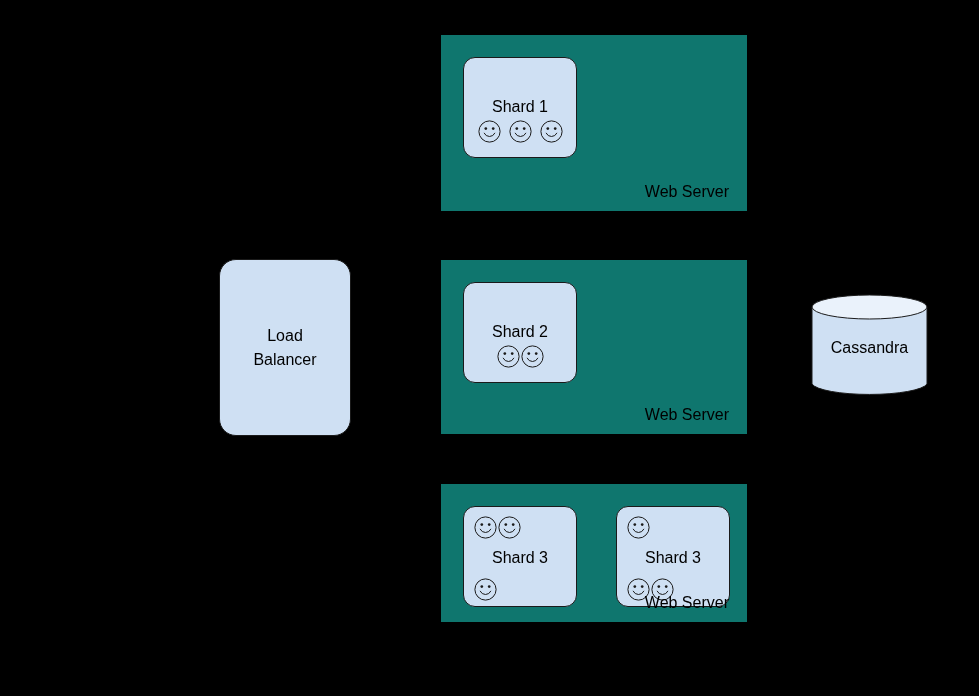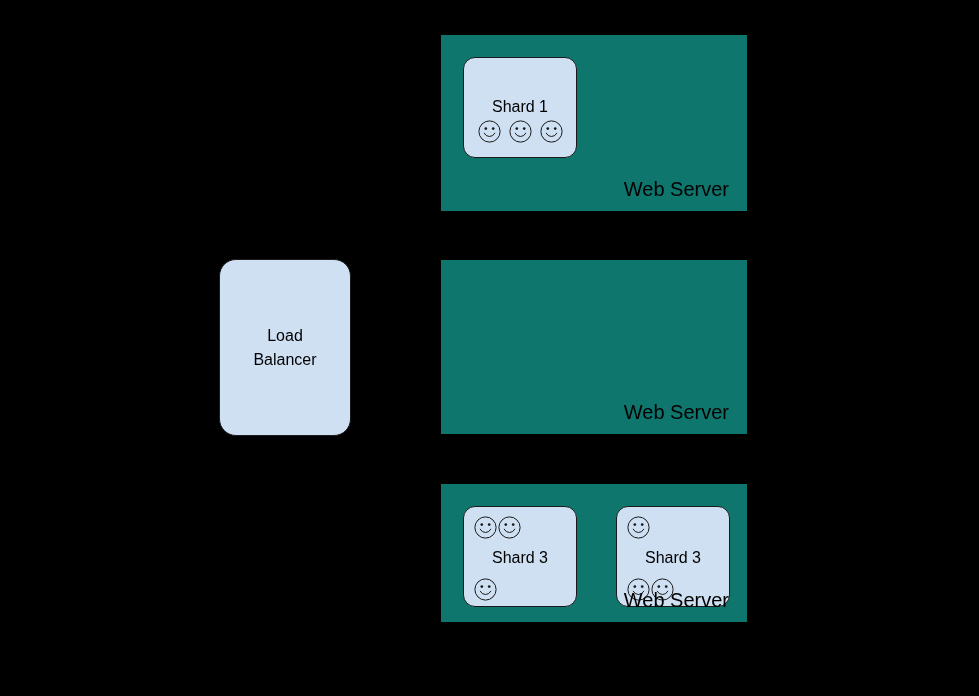--- a/index.html
+++ b/index.html
@@ -50,21 +50,21 @@
     margin-left: 44px;
   }
   .ws-1 { top: 35px;  height: 176px; }
   .ws-2 { top: 260px; height: 174px; }
   .ws-3 { top: 484px; height: 138px; }
 
   .ws-label {
     position: absolute;
     right: 18px;
     bottom: 10px;
-    font-size: 20px;
+    font-size: 16px;
     white-space: nowrap;
   }
 
   
   .shard {
     position: absolute;
     width: 114px;
     height: 101px;
     background: #cfe0f3;
     border: 1px solid #1a1a1a;
@@ -174,20 +174,37 @@
               <circle cx="7.8" cy="8.6" r="1.35" fill="#1a1a1a"></circle>
               <circle cx="15.2" cy="8.6" r="1.35" fill="#1a1a1a"></circle>
               <path d="M6.2,13.2 A5.9,5.9 0 0 0 16.8,13.2" fill="none" stroke="#1a1a1a" stroke-width="1" stroke-linecap="round"></path>
             </svg></span>
       </div>
     </div>
     <div class="ws-label">Web Server</div>
   </div>
 
   <div class="web-server ws-2">
+    <div class="shard shard-left shard-top layout-a">
+      <div class="shard-label">Shard 2</div>
+      <div class="smiley-row">
+        <span class="smiley"><svg width="23" height="23" viewBox="0 0 23 23">
+              <circle cx="11.5" cy="11.5" r="10.6" fill="none" stroke="#1a1a1a" stroke-width="1"></circle>
+              <circle cx="7.8" cy="8.6" r="1.35" fill="#1a1a1a"></circle>
+              <circle cx="15.2" cy="8.6" r="1.35" fill="#1a1a1a"></circle>
+              <path d="M6.2,13.2 A5.9,5.9 0 0 0 16.8,13.2" fill="none" stroke="#1a1a1a" stroke-width="1" stroke-linecap="round"></path>
+            </svg></span>
+        <span class="smiley gap-tight"><svg width="23" height="23" viewBox="0 0 23 23">
+              <circle cx="11.5" cy="11.5" r="10.6" fill="none" stroke="#1a1a1a" stroke-width="1"></circle>
+              <circle cx="7.8" cy="8.6" r="1.35" fill="#1a1a1a"></circle>
+              <circle cx="15.2" cy="8.6" r="1.35" fill="#1a1a1a"></circle>
+              <path d="M6.2,13.2 A5.9,5.9 0 0 0 16.8,13.2" fill="none" stroke="#1a1a1a" stroke-width="1" stroke-linecap="round"></path>
+            </svg></span>
+      </div>
+    </div>
     <div class="ws-label">Web Server</div>
   </div>
 
   <div class="web-server ws-3">
     <div class="shard shard-left shard-top layout-b">
       <div class="smiley-row-top">
         <span class="smiley"><svg width="23" height="23" viewBox="0 0 23 23">
               <circle cx="11.5" cy="11.5" r="10.6" fill="none" stroke="#1a1a1a" stroke-width="1"></circle>
               <circle cx="7.8" cy="8.6" r="1.35" fill="#1a1a1a"></circle>
               <circle cx="15.2" cy="8.6" r="1.35" fill="#1a1a1a"></circle>
@@ -231,14 +248,21 @@
               <circle cx="11.5" cy="11.5" r="10.6" fill="none" stroke="#1a1a1a" stroke-width="1"></circle>
               <circle cx="7.8" cy="8.6" r="1.35" fill="#1a1a1a"></circle>
               <circle cx="15.2" cy="8.6" r="1.35" fill="#1a1a1a"></circle>
               <path d="M6.2,13.2 A5.9,5.9 0 0 0 16.8,13.2" fill="none" stroke="#1a1a1a" stroke-width="1" stroke-linecap="round"></path>
             </svg></span>
       </div>
     </div>
     <div class="ws-label">Web Server</div>
   </div>
 
+  <div class="cassandra">
+    <svg width="117" height="103" viewBox="0 0 117 103">
+      <path d="M1,13 L1,90 A58,12 0 0 0 116,90 L116,13 Z" fill="#cfe0f3" stroke="#1a1a1a" stroke-width="1"></path>
+      <ellipse cx="58.5" cy="13" rx="57.5" ry="12" fill="#eaf2fb" stroke="#1a1a1a" stroke-width="1"></ellipse>
+    </svg>
+    <div class="cassandra-label">Cassandra</div>
+  </div>
 
 </div>
 
 </body></html>

